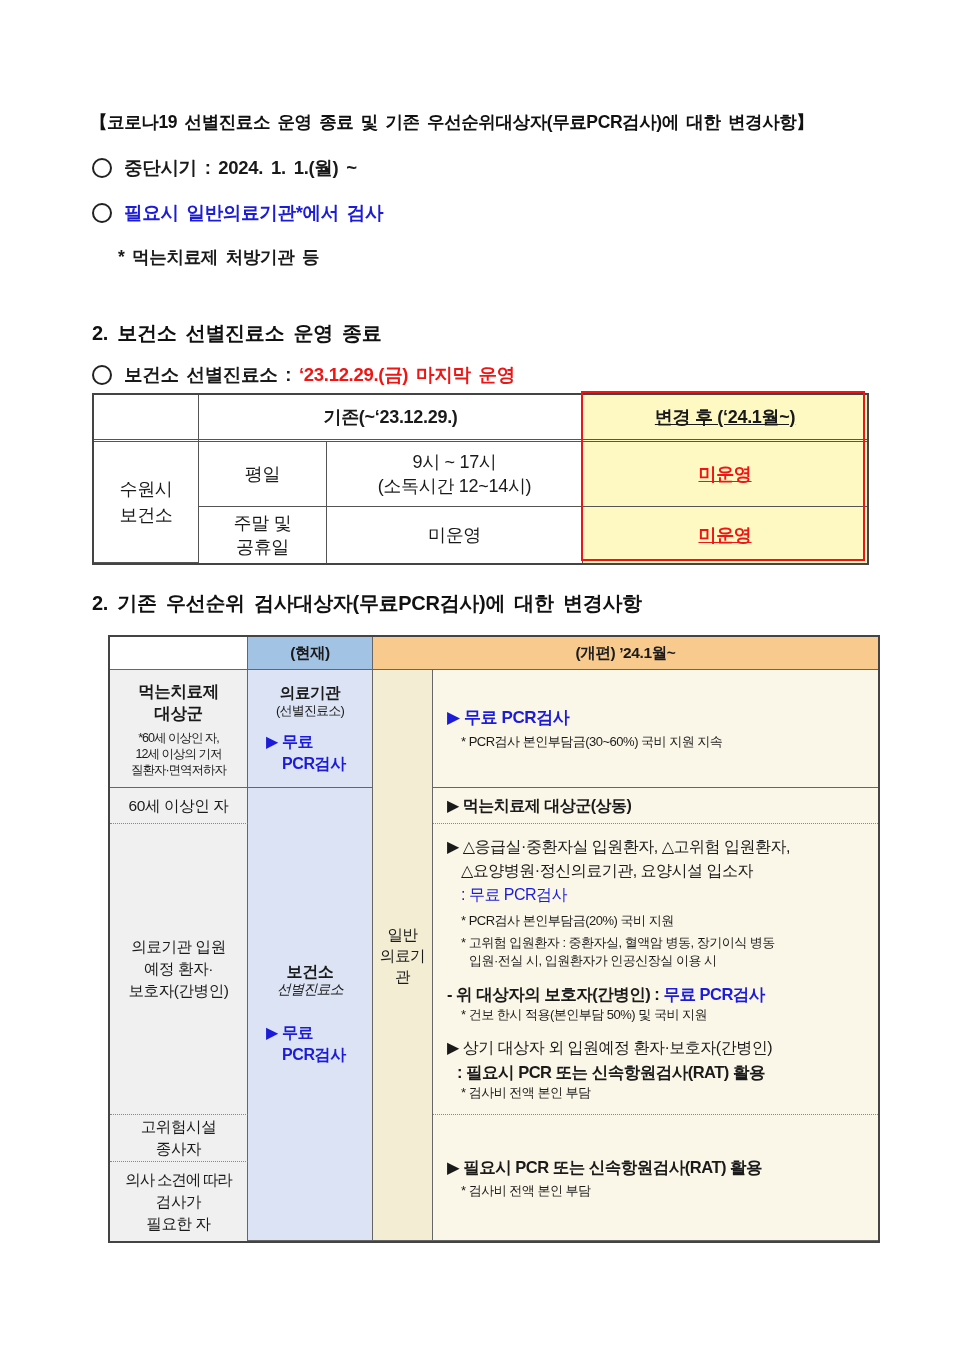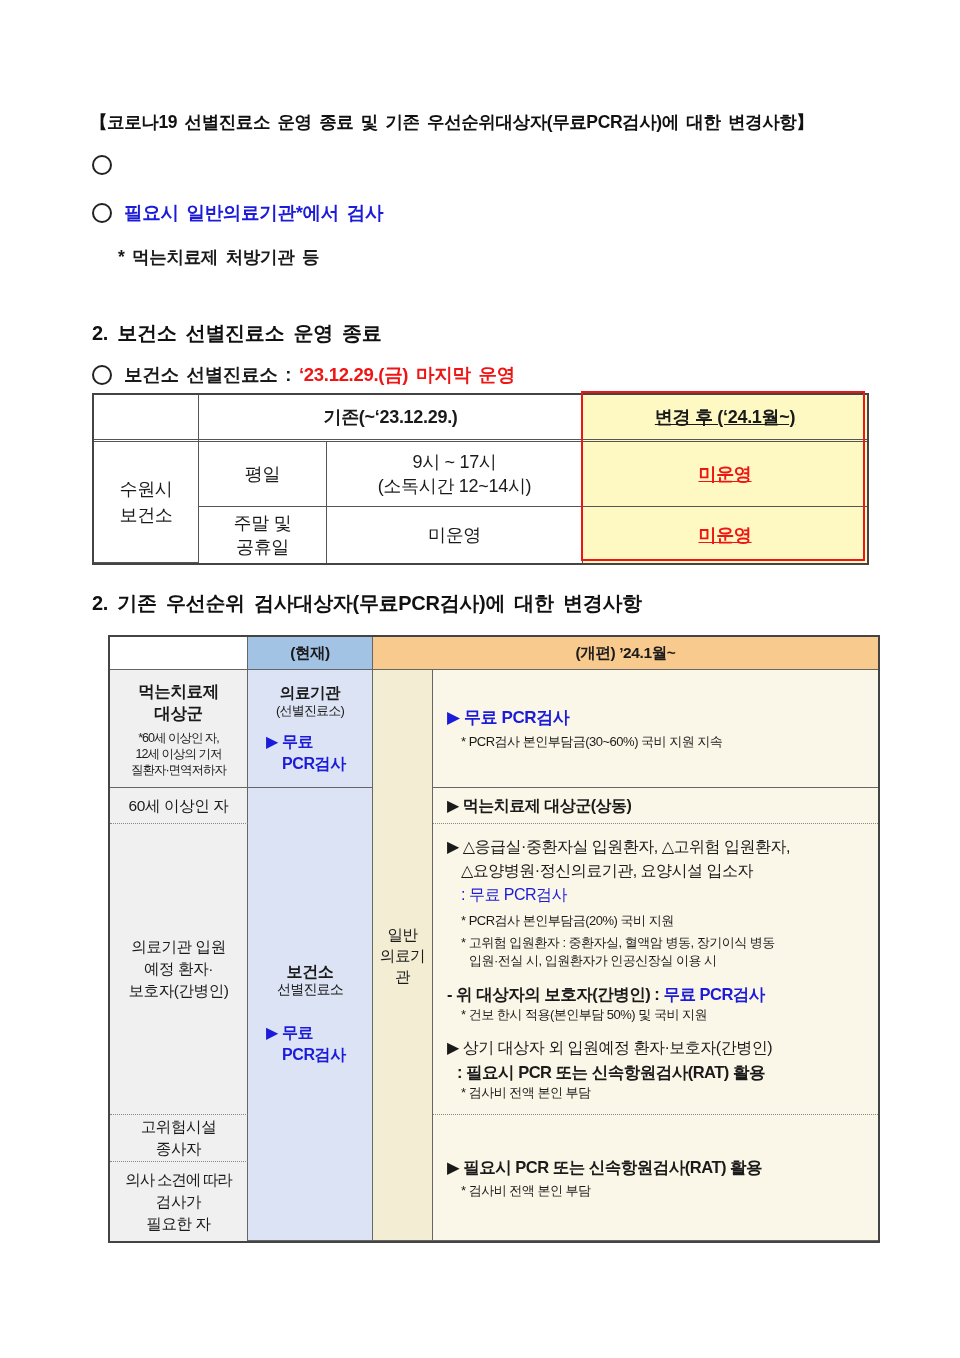--- a/index.html
+++ b/index.html
@@ -72,20 +72,21 @@
 </style>
 </head>
 <body>
 
 <div class="page">
 
   <div class="doc-title">【코로나19 선별진료소 운영 종료 및 기존 우선순위대상자(무료PCR검사)에 대한 변경사항】</div>
 
   <div class="bullet-line" style="top:155px;">
     <span class="circle"></span>
+    <span>중단시기 : 2024. 1. 1.(월) ~</span>
   </div>
 
   <div class="bullet-line" style="top:200px;">
     <span class="circle"></span>
     <span class="blue-text">필요시 일반의료기관*에서 검사</span>
   </div>
 
   <div class="note-line" style="top:245px;">* 먹는치료제 처방기관 등</div>
 
   <div class="sec-heading" style="top:320px;">2. 보건소 선별진료소 운영 종료</div>
@@ -179,21 +180,21 @@
             <div class="line-note" style="margin-top:4px;">* PCR검사 본인부담금(30~60%) 국비 지원 지속</div>
           </div>
         </td>
       </tr>
 
       <tr>
         <td class="c-target dotted t-plain" style="height:35px;">60세 이상인 자</td>
         <td class="c-cur" rowspan="4">
           <div class="cur-inner">
             <div class="cur-top" style="font-size:16px;">보건소</div>
-            <div class="cur-top-sub" style="font-size:14px;">선별진료소</div>
+            <div class="cur-top-sub" style="font-size:14px;font-style:italic;">선별진료소</div>
             <div class="cur-free" style="margin-top:24px;">▶ 무료</div>
             <div class="cur-free2">PCR검사</div>
           </div>
         </td>
         <td class="c-new lastcol dotted">
           <div class="line-main" style="padding-left:14px;font-weight:600;">▶ 먹는치료제 대상군(상동)</div>
         </td>
       </tr>
 
       <tr>

